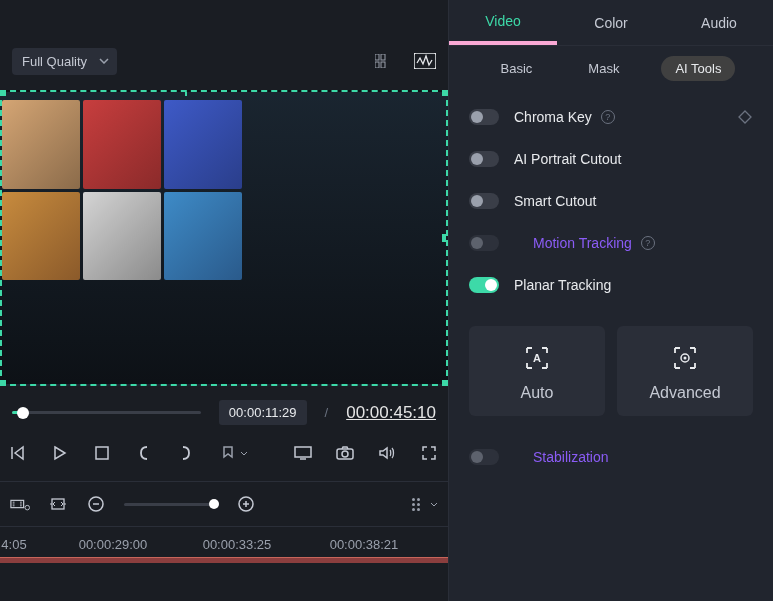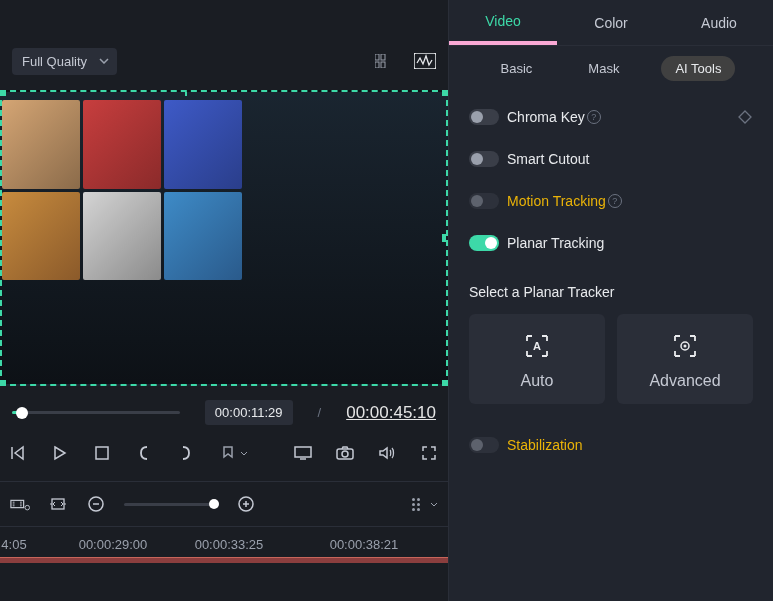--- a/index.html
+++ b/index.html
@@ -21,21 +21,21 @@
 .billboard.b4 { background: linear-gradient(135deg, #c78b3e 0%, #8b5a2a 100%); }
 .billboard.b5 { background: linear-gradient(135deg, #d4d4d4 0%, #8b8b8b 100%); }
 .billboard.b6 { background: linear-gradient(135deg, #3e8bc7 0%, #2a5a8b 100%); }
 .handle { position: absolute; width: 8px; height: 8px; background: #3dd9a8; }
 .handle.tl { top: -4px; left: -4px; }
 .handle.tr { top: -4px; right: -4px; }
 .handle.bl { bottom: -4px; left: -4px; }
 .handle.br { bottom: -4px; right: -4px; }
 .handle.mr { top: 50%; right: -4px; transform: translateY(-50%); }
 .playhead-marker { position: absolute; top: -10px; left: 183px; width: 2px; height: 14px; background: #3dd9a8; }
-.scrubber-row { display: flex; align-items: center; padding: 14px 12px 0 12px; gap: 25px; text-align: right; }
+.scrubber-row { display: flex; align-items: center; padding: 14px 12px 0 12px; gap: 18px; text-align: right; }
 .scrubber { flex: 1; height: 3px; background: #3a3e48; border-radius: 2px; position: relative; cursor: pointer; }
 .scrubber-fill { position: absolute; left: 0; top: 0; height: 100%; width: 6%; background: #3dd9a8; border-radius: 2px; }
 .scrubber-thumb { position: absolute; left: 6%; top: 50%; transform: translate(-50%, -50%); width: 12px; height: 12px; background: #fff; border-radius: 50%; }
 .time-display { background: #2a2e38; padding: 5px 10px; border-radius: 3px; font-size: 13px; color: #e8eaed; }
 .time-sep { color: #6b7280; font-size: 13px; }
 .time-total { font-size: 17px; color: #e5e5e5; text-decoration: underline; }
 .controls-row { display: flex; align-items: center; padding: 18px 8px 12px 8px; gap: 22px; }
 .ctrl-icon { width: 20px; height: 20px; display: flex; align-items: center; justify-content: center; cursor: pointer; color: #c5c9d3; }
 .ctrl-sep { flex: 0.3; }
 .marker-dd { display: flex; align-items: center; gap: 2px; }
@@ -50,27 +50,27 @@
 .time-label { position: absolute; transform: translateX(-50%); }
 .timeline-track { margin-top: 18px; height: 20px; position: relative; }
 .track-clip { position: absolute; left: 0; top: 0; height: 6px; width: 100%; background: #8b3e3e; border-top: 1px solid #c7655a; }
 .tabs-main { display: flex; height: 46px; align-items: center; border-bottom: 1px solid #2a2e38; }
 .tab-main { flex: 1; text-align: center; font-size: 14px; cursor: pointer; color: #c5c9d3; padding: 12px 0; }
 .tab-main.active { color: #3dd9a8; border-bottom: 4px solid #f9a8d4; }
 .tabs-sub { display: flex; height: 44px; align-items: center; justify-content: center; gap: 28px; }
 .tab-sub { font-size: 13px; cursor: pointer; color: #c5c9d3; padding: 5px 14px; border-radius: 14px; }
 .tab-sub.active { background: #404040; color: #e8eaed; }
 .options-list { padding: 6px 0; }
-.option-row { display: flex; align-items: center; padding: 13px 20px; gap: 8px; }
+.option-row { display: flex; align-items: center; padding: 13px 20px; gap: 15px; }
 .toggle { width: 30px; height: 16px; border-radius: 10px; background: #3a3e48; position: relative; cursor: pointer; flex-shrink: 0; }
 .toggle::after { content: ''; position: absolute; width: 12px; height: 12px; background: #9aa0ac; border-radius: 50%; top: 2px; left: 2px; transition: all .2s; }
 .toggle.on { background: #3dd9a8; }
 .toggle.on::after { left: 16px; background: #fff; }
 .option-label { font-size: 14px; color: #e8eaed; }
-.option-row.disabled .option-label { color: #eab308; }
+.option-row.disabled .option-label { color: #8b5cf6; margin-left: 19px; }
 .option-row.disabled .toggle { opacity: 0.5; cursor: not-allowed; }
 .help-icon { width: 14px; height: 14px; border: 1px solid #6b7280; border-radius: 50%; display: flex; align-items: center; justify-content: center; font-size: 9px; color: #6b7280; margin-left: -6px; }
 .premium-diamond { margin-left: auto; color: #6b7280; }
 .tracker-section { padding: 14px 20px; }
 .tracker-title { font-size: 14px; color: #e8eaed; margin-bottom: 14px; }
 .tracker-cards { display: flex; gap: 12px; }
 .tracker-card { flex: 1; background: #2a2e38; border-radius: 6px; padding: 18px 8px 14px 8px; display: flex; flex-direction: column; align-items: center; gap: 12px; cursor: pointer; }
 .tracker-card-icon { width: 28px; height: 28px; display: flex; align-items: center; justify-content: center; color: #e8eaed; }
 .tracker-card-label { font-size: 16px; color: #c5c9d3; }
 svg { display: block; }
@@ -237,21 +237,21 @@
       <svg width="8" height="5" viewBox="0 0 8 5">
           <path d="M1 1l3 3 3-3" stroke="#9aa0ac" fill="none"></path>
         </svg>
     </div>
   </div>
 
   <div class="timeline">
     <div class="time-labels">
       <span class="time-label" style="left:14px">4:05</span>
       <span class="time-label" style="left:113px">00:00:29:00</span>
-      <span class="time-label" style="left:229px">00:00:33:25</span>
+      <span class="time-label" style="left:237px">00:00:33:25</span>
       <span class="time-label" style="left:364px">00:00:38:21</span>
     </div>
     <div class="timeline-track">
       <div class="track-clip"></div>
     </div>
   </div>
 </div>
 
 <div class="right-panel">
   <div class="tabs-main">
@@ -269,35 +269,38 @@
     <div class="option-row">
       <div class="toggle"></div>
       <span class="option-label">Chroma Key</span>
       <span class="help-icon">?</span>
       <svg class="premium-diamond" width="16" height="16" viewBox="0 0 16 16">
           <path d="M8 2l6 6-6 6-6-6z" stroke="#6b7280" fill="none" stroke-width="1.3"></path>
         </svg>
     </div>
     <div class="option-row">
       <div class="toggle"></div>
+      <span class="option-label">AI Portrait Cutout</span>
+    </div>
+    <div class="option-row">
+      <div class="toggle"></div>
       <span class="option-label">Smart Cutout</span>
     </div>
     <div class="option-row disabled">
       <div class="toggle"></div>
       <span class="option-label">Motion Tracking</span>
       <span class="help-icon">?</span>
     </div>
     <div class="option-row">
       <div class="toggle on"></div>
       <span class="option-label">Planar Tracking</span>
     </div>
   </div>
 
   <div class="tracker-section">
-    <div class="tracker-title">Select a Planar Tracker</div>
     <div class="tracker-cards">
       <div class="tracker-card">
         <div class="tracker-card-icon">
           <svg width="26" height="26" viewBox="0 0 26 26">
               <path d="M3 3h5M3 3v5M23 3h-5M23 3v5M3 23h5M3 23v-5M23 23h-5M23 23v-5" stroke="#e8eaed" fill="none" stroke-width="1.8"></path>
               <text x="13" y="17" text-anchor="middle" fill="#e8eaed" font-size="11" font-weight="600">A</text>
             </svg>
         </div>
         <span class="tracker-card-label">Auto</span>
       </div>

